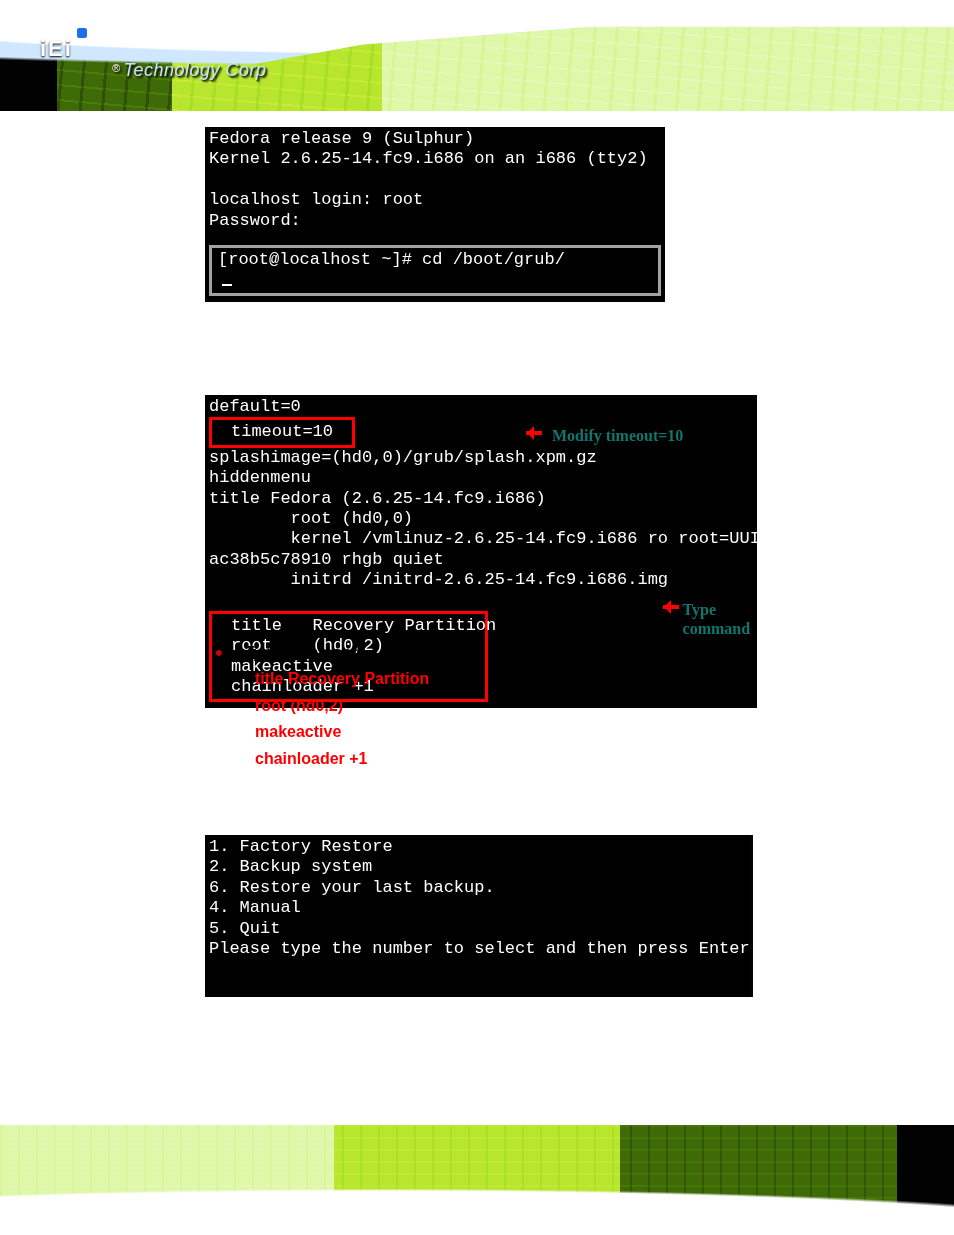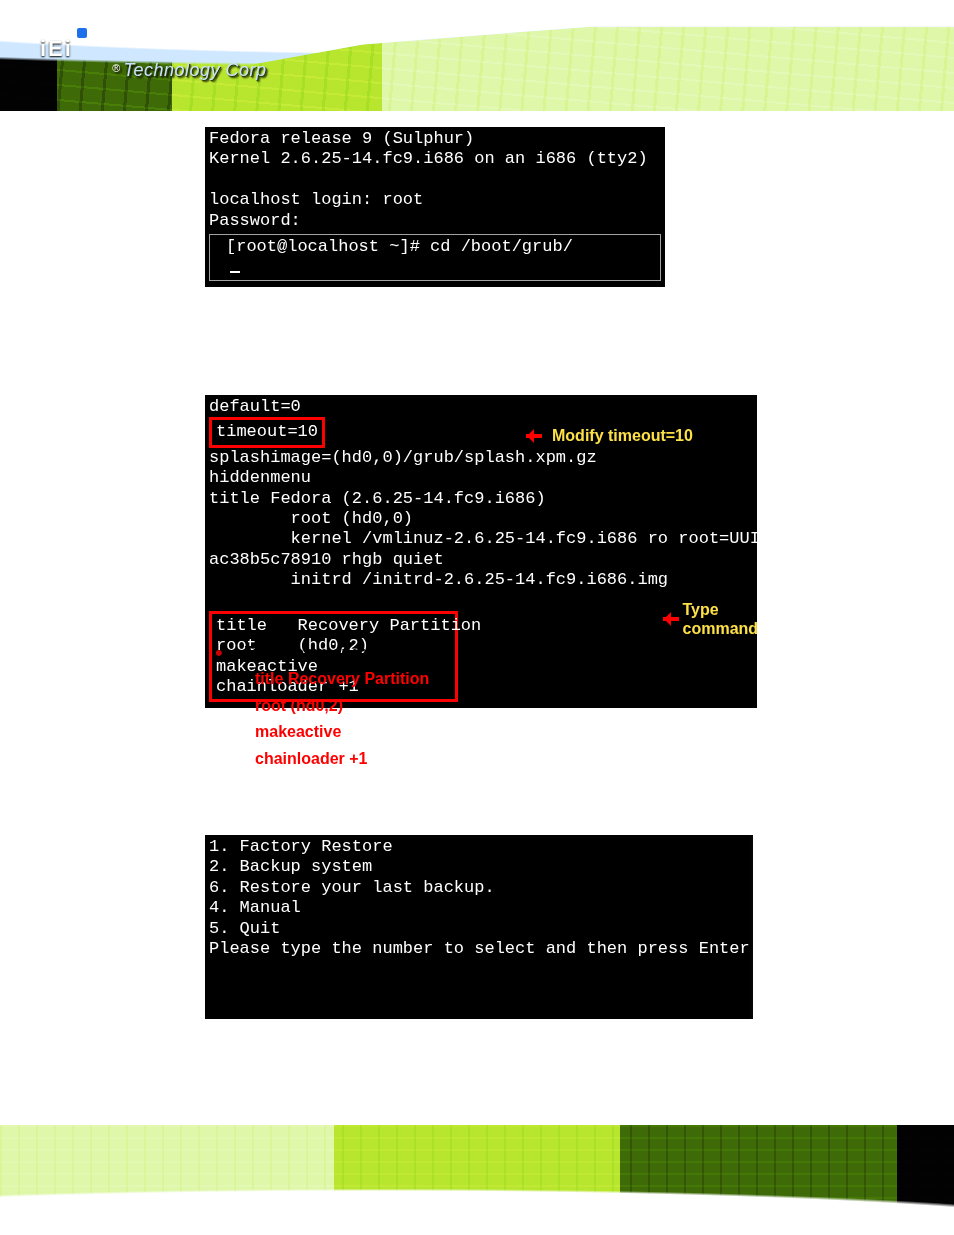--- a/index.html
+++ b/index.html
@@ -21,23 +21,23 @@
  background:linear-gradient(90deg,#dff7a9 0 35%,#b8e62f 35% 65%,#3e6b07 65% 94%,#020202 94% 100%)}
 .ftr:before{content:"";position:absolute;inset:0;background:repeating-linear-gradient(90deg,rgba(0,0,0,.2) 0 2px,transparent 2px 18px),
  repeating-linear-gradient(0deg,rgba(255,255,255,.12) 0 2px,transparent 2px 12px);mix-blend-mode:overlay}
 .ftr-swoosh{position:absolute;left:0;right:0;bottom:0;height:110px;
  background:radial-gradient(140% 80px at 40% 100%,#fff 0 55%,transparent 58%),
             radial-gradient(120% 70px at 50% 100%,#cfe8ff 0 50%,transparent 55%);
  clip-path:polygon(0 0,35% 0,60% 42%,100% 72%,100% 100%,0 100%)}
 
 .term{background:#000;color:#fff;font-family:"Courier New",monospace;font-size:17px;line-height:1.2;padding:2px 4px 6px 4px;position:relative}
 .term .line{white-space:pre}
-.redbox{border:1px solid #a3a3a3;padding:2px 16px;margin-top:3px}
-.redbox2{border:3px solid #ff0000;padding:2px 4px;position:relative;display:inline-block}
-.annot{position:absolute;color:#fde047;font-weight:700;font-size:16px;font-family:Liberation Sans, sans-serif;display:flex;align-items:center}
+.redbox{border:3px solid #a3a3a3;padding:2px 6px;margin-top:14px}
+.redbox2{border:3px solid #ff0000;padding:2px 19px;position:relative;display:inline-block}
+.annot{position:absolute;color:#0f766e;font-weight:700;font-size:16px;font-family:Liberation Serif, serif;display:flex;}
 .arrow-l{display:inline-block;width:22px;height:14px;margin-right:10px;position:relative}
 .arrow-l:before{content:"";position:absolute;left:6px;top:5px;width:16px;height:4px;background:#ff0000}
 .arrow-l:after{content:"";position:absolute;left:0;top:0;border:7px solid transparent;border-right-color:#ff0000}
 .content{position:absolute;left:205px;right:40px}
 .blk1{top:127px;width:452px}
 .blk2{top:395px;width:544px}
 .blk3{top:835px;width:540px}
 .typeblock{position:absolute;left:215px;top:640px;font-size:16px;line-height:1.65}
 .typeblock .bullet{color:#c00;font-size:22px;line-height:0;vertical-align:-2px;margin-right:22px}
 .typeblock .lbl{font-weight:700}
@@ -98,21 +98,21 @@
   </div>
 
   <div class="typeblock">
     <div><span class="bullet">•</span><span class="lbl">Type command:</span></div>
     <div class="cmd">title Recovery Partition</div>
     <div class="cmd">root (hd0,2)</div>
     <div class="cmd">makeactive</div>
     <div class="cmd">chainloader +1</div>
   </div>
 
-  <div class="content term blk3" style="padding-bottom:60px">
+  <div class="content term blk3" style="padding-bottom:38px">
     <div class="line">1. Factory Restore</div>
     <div class="line">2. Backup system</div>
     <div class="line">6. Restore your last backup.</div>
     <div class="line">4. Manual</div>
     <div class="line">5. Quit</div>
     <div class="line">Please type the number to select and then press Enter:</div>
     <div class="fade-r"></div>
   </div>
 
   <div class="ftr">

